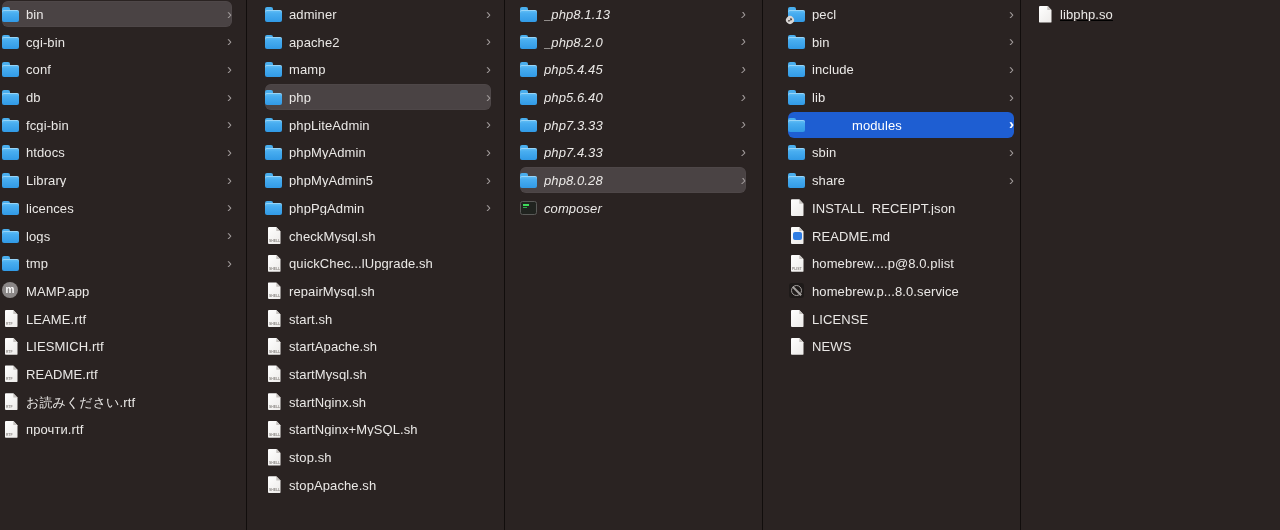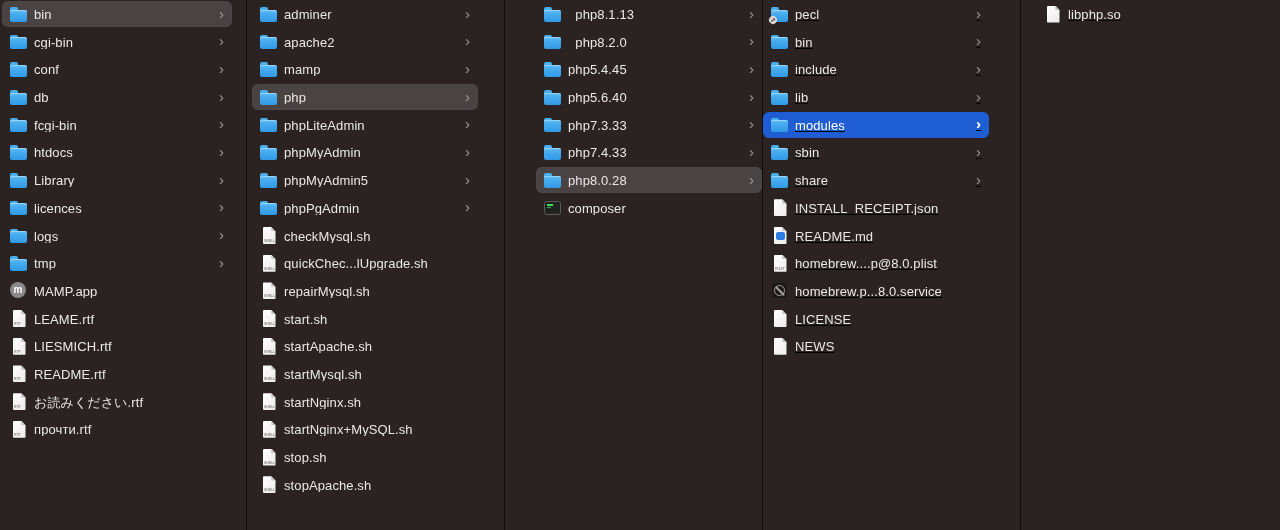--- a/index.html
+++ b/index.html
@@ -7,25 +7,25 @@
     width:1280px;height:530px;overflow:hidden;
     background:#2a2322;
     font-family:"Liberation Sans","DejaVu Sans",sans-serif;
     -webkit-font-smoothing:antialiased;
   }
   #finder{position:relative;width:1280px;height:530px;}
   .divider{position:absolute;top:0;bottom:0;width:1px;background:#110d0c;}
   .column{position:absolute;top:1px;bottom:0;overflow:hidden;}
   .row{
     display:flex;align-items:center;
-    height:26px;margin-bottom:1.7px;border-radius:6px;padding:0 8px;
+    height:26px;margin-bottom:1.7px;border-radius:6px;padding:0 0;
     color:#eae8e6;box-sizing:border-box;
   }
   .row.sel-gray{background:#4a4344;box-shadow:inset 0 0 0 .5px rgba(255,255,255,.05);}
-  .row.sel-blue{background:#1e5ed2;color:#ffffff;}
+  .row.sel-blue{background:#1e5ed2;color:#ffffff;gap:40px;}
   .label{
     flex:1;font-size:13px;line-height:1;white-space:nowrap;
     overflow:hidden;text-overflow:ellipsis;letter-spacing:.1px;padding-top:1px;
   }
   .chevron{
     margin-left:6px;color:#a09a9a;font-size:15px;line-height:1;
     transform:translateY(-1px);flex:none;
   }
   .sel-blue .chevron{color:#ffffff;font-weight:700;}
   
@@ -192,21 +192,21 @@
       <div class="row">
         <span class="ic docwrap">
           <span class="page">
             <span class="fold"></span>
             <span class="ft">RTF</span>
           </span>
         </span>
         <span class="label">прочти.rtf</span>
       </div>
     </div>
-    <div class="column" style="left: 237px; width: 257px; padding-left: 15px; padding-right: 16px; box-sizing: border-box;">
+    <div class="column" style="left: 250px; width: 257px; padding-left: 15px; padding-right: 16px; box-sizing: border-box;">
       <div class="row">
         <span class="ic folder">
           <span class="tab"></span>
           <span class="fbody"></span>
         </span>
         <span class="label">adminer</span>
         <span class="chevron">›</span>
       </div>
       <div class="row">
         <span class="ic folder">
@@ -348,21 +348,21 @@
       <div class="row">
         <span class="ic docwrap">
           <span class="page">
             <span class="fold"></span>
             <span class="ft">SHELL</span>
           </span>
         </span>
         <span class="label">stopApache.sh</span>
       </div>
     </div>
-    <div class="column" style="left: 521px; width: 257px; padding-left: 15px; padding-right: 16px; box-sizing: border-box;">
+    <div class="column" style="left: 505px; width: 257px; padding-left: 15px; padding-right: 16px; box-sizing: border-box; font-style: italic;">
       <div class="row">
         <span class="ic folder">
           <span class="tab"></span>
           <span class="fbody"></span>
         </span>
         <span class="label">_php8.1.13</span>
         <span class="chevron">›</span>
       </div>
       <div class="row">
         <span class="ic folder">
@@ -412,21 +412,21 @@
         <span class="label">php8.0.28</span>
         <span class="chevron">›</span>
       </div>
       <div class="row">
         <span class="ic exec">
           <span class="term"></span>
         </span>
         <span class="label">composer</span>
       </div>
     </div>
-    <div class="column" style="left: 748px; width: 257px; padding-left: 15px; padding-right: 16px; box-sizing: border-box; text-decoration: underline;">
+    <div class="column" style="left: 773px; width: 257px; padding-left: 15px; padding-right: 16px; box-sizing: border-box;">
       <div class="row">
         <span class="ic folder">
           <span class="tab"></span>
           <span class="fbody"></span>
           <span class="alias-badge">↪</span>
         </span>
         <span class="label">pecl</span>
         <span class="chevron">›</span>
       </div>
       <div class="row">

